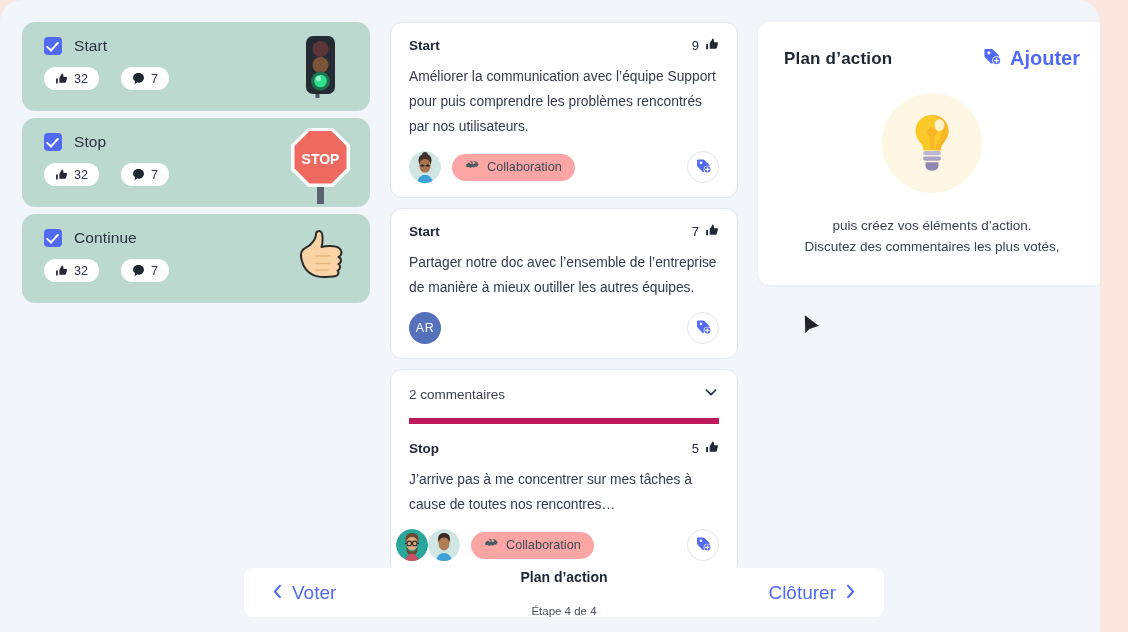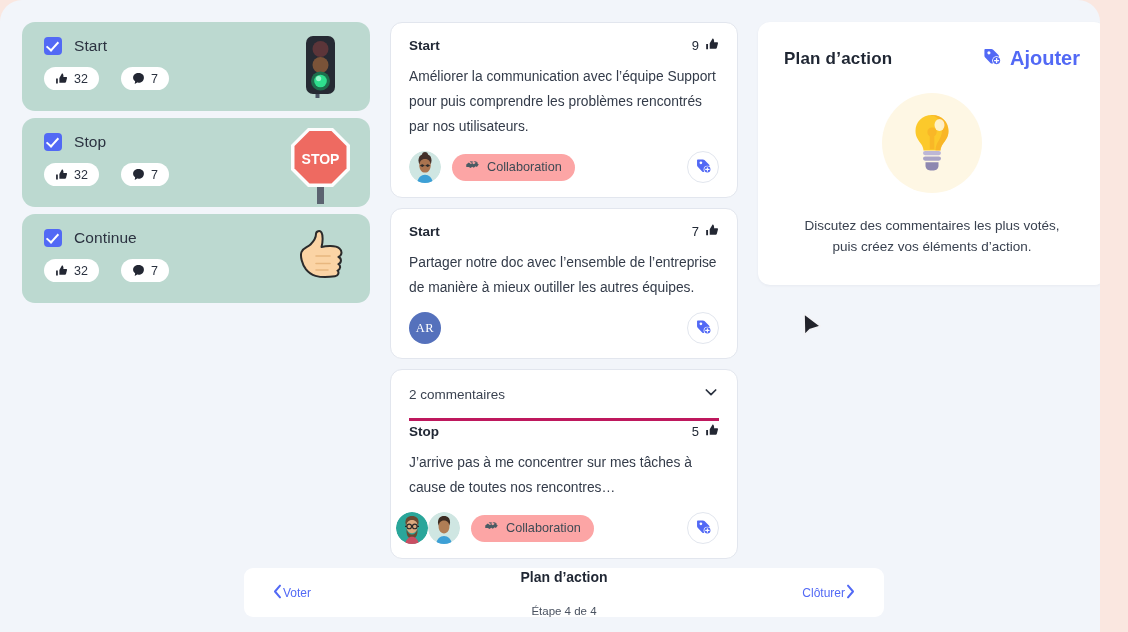--- a/index.html
+++ b/index.html
@@ -100,21 +100,21 @@
   .fb-votes { display: flex; align-items: center; gap: 6px; font-size: 13px; color: #222936; }
   .fb-text {
     font-size: 13.8px; color: #333b49; line-height: 25px;
     margin-bottom: 12px;
   }
   .fb-foot { display: flex; align-items: center; justify-content: space-between; }
   .fb-foot-left { display: flex; align-items: center; gap: 11px; }
 
   .avatar {
     width: 32px; height: 32px; border-radius: 50%;
-    flex: 0 0 auto; position: relative; overflow: hidden; font-family: Liberation Serif, serif;
+    flex: 0 0 auto; position: relative; overflow: hidden;
   }
   .avatar-initials {
     background: #5571bc; color: #fff;
     display: flex; align-items: center; justify-content: center;
     font-size: 12.5px; letter-spacing: .5px;
   }
   .avatar-stack { display: flex; position: relative; }
   .avatar-stack .avatar:nth-child(2) { margin-left: -13px; }
 
   .chip {
@@ -129,22 +129,22 @@
   .add-btn {
     width: 32px; height: 32px; border-radius: 50%;
     border: 1px solid #e2e6ee; background: #fff;
     display: flex; align-items: center; justify-content: center;
     flex: 0 0 auto;
   }
 
   .comments-head {
     display: flex; align-items: center; justify-content: space-between;
     padding-bottom: 14px;
-    border-bottom: 3px solid #be185d;
-    margin-bottom: 2px;
+    border-bottom: 6px solid #be185d;
+    margin-bottom: 16px;
   }
   .comments-label { font-size: 13.5px; color: #3a4250; }
 
   
   .ap-card {
     background: #fff;
     border-radius: 12px;
     padding: 24px 26px 28px 26px;
     box-shadow: 0 1px 3px rgba(30,40,70,.05);
   }
@@ -170,22 +170,22 @@
   .footer {
     position: absolute;
     left: 244px; top: 568px;
     width: 640px; height: 49px;
     background: #fff;
     border-radius: 9px;
     display: flex; align-items: center; justify-content: space-between;
     padding: 0 28px;
   }
   .foot-btn {
-    display: flex; align-items: center; gap: 0;
-    color: #5269f5; font-size: 12px;
+    display: flex; align-items: center; gap: 9px;
+    color: #5269f5; font-size: 19px;
     width: 150px;
   }
   .foot-btn.right { justify-content: flex-end; }
   .foot-center { text-align: center; }
   .foot-center .t { font-size: 14px; font-weight: bold; color: #1f2633; }
   .foot-center .s { font-size: 11.5px; color: #4a5260; margin-top: 20px; }
 </style>
 </head>
 <body>
 
@@ -474,22 +474,22 @@
             <path d="M23 3c10 0 16.5 7 16.5 16 0 6.3-3.3 9.6-5.6 13-1.5 2.2-2.2 4.2-2.4 6.4h-5C26.8 30 33 27 33 18.6 33 10.4 28.3 3.3 20.6 3.1c.8-.1 1.6-.1 2.4-.1z" fill="#f5a623" opacity=".55"></path>
             <ellipse cx="30.5" cy="13" rx="5" ry="6" fill="#fff" opacity=".75"></ellipse>
             <path d="M23 15.5c-2.6 0-4.6 2-4.6 4.6 0 1.9 1 3.3 2.4 4.2v13h4.4v-13c1.4-.9 2.4-2.3 2.4-4.2 0-2.6-2-4.6-4.6-4.6z" fill="#f5a623" opacity=".5"></path>
             <rect x="14" y="39" width="18" height="4.2" rx="2.1" fill="#bdb7d6"></rect>
             <rect x="14" y="44.5" width="18" height="4.2" rx="2.1" fill="#a9a3c6"></rect>
             <path d="M16.5 50.2h13v3.6c0 2.6-2.1 4.7-4.7 4.7h-3.6c-2.6 0-4.7-2.1-4.7-4.7z" fill="#8e88b0"></path>
           </svg>
         </div>
       </div>
       <div class="ap-desc">
+        <div>puis créez vos éléments d’action.</div>
         <div>Discutez des commentaires les plus votés,</div>
-        <div>puis créez vos éléments d’action.</div>
       </div>
     </div>
   </div>
 
   <div class="cursor">
     <svg width="24" height="28" viewBox="0 0 24 28">
       <path d="M2 1.5 2.5 23 8.2 17.4 18.5 14.2z" fill="#22232b" stroke="#f3f3f6" stroke-width="1.6" stroke-linejoin="round"></path>
     </svg>
   </div>
 

